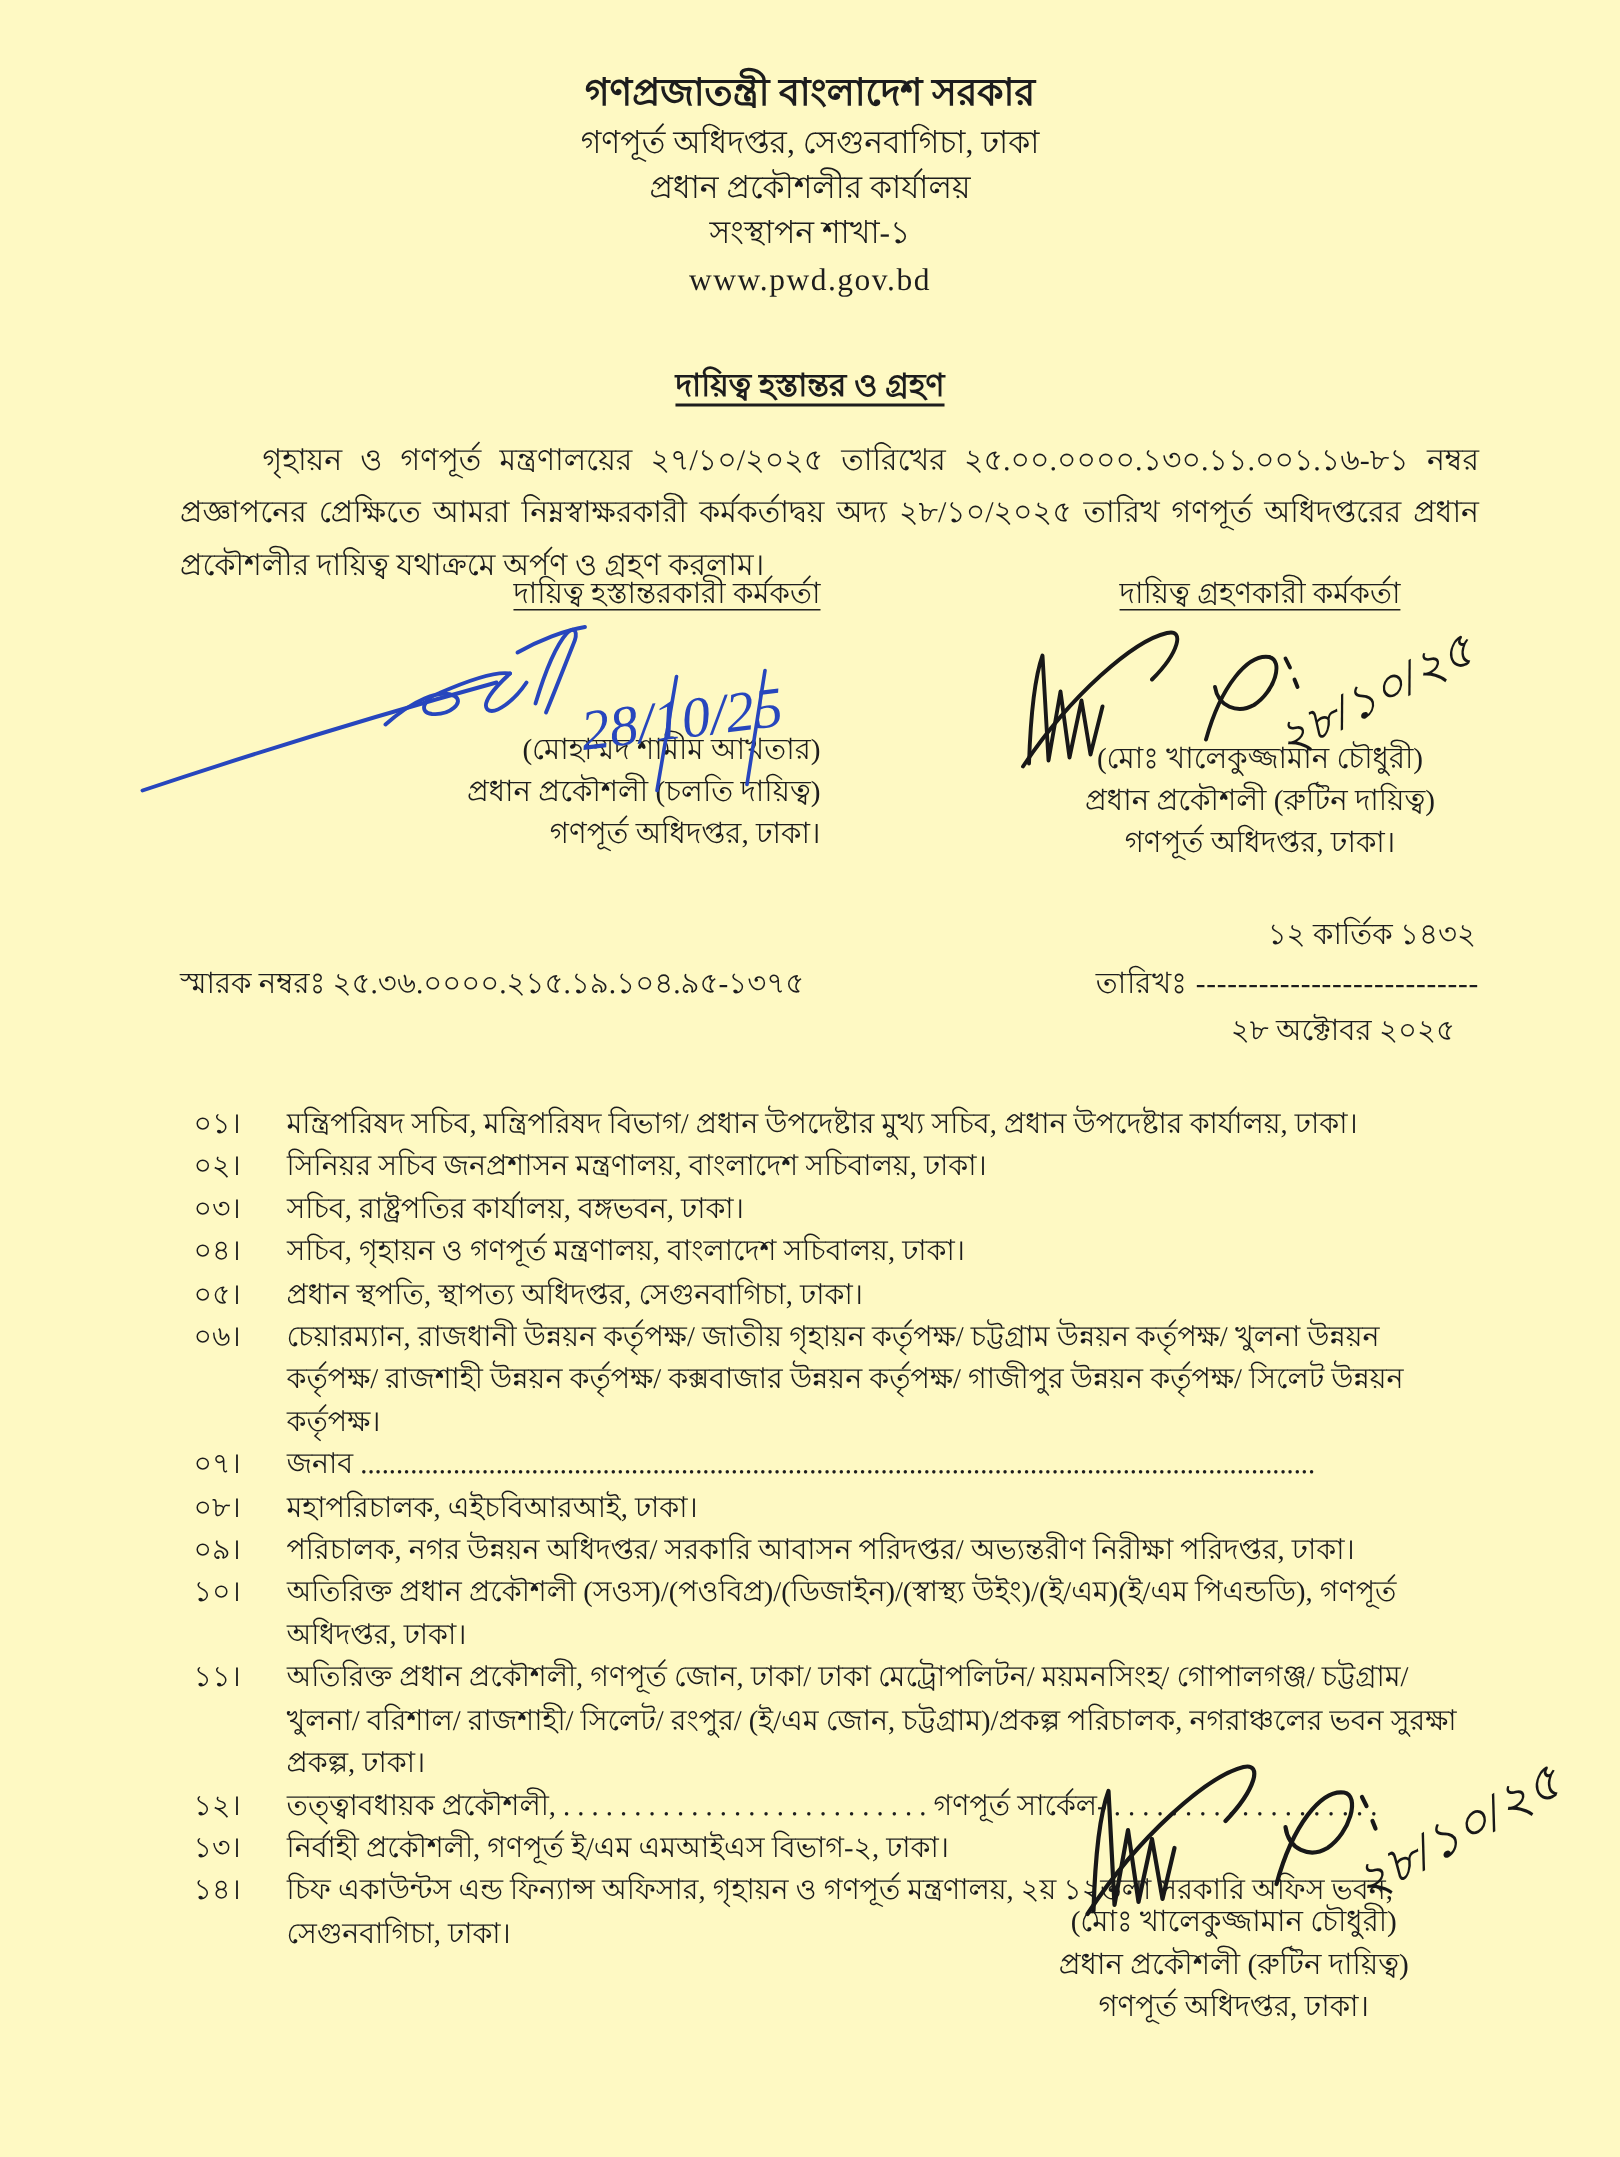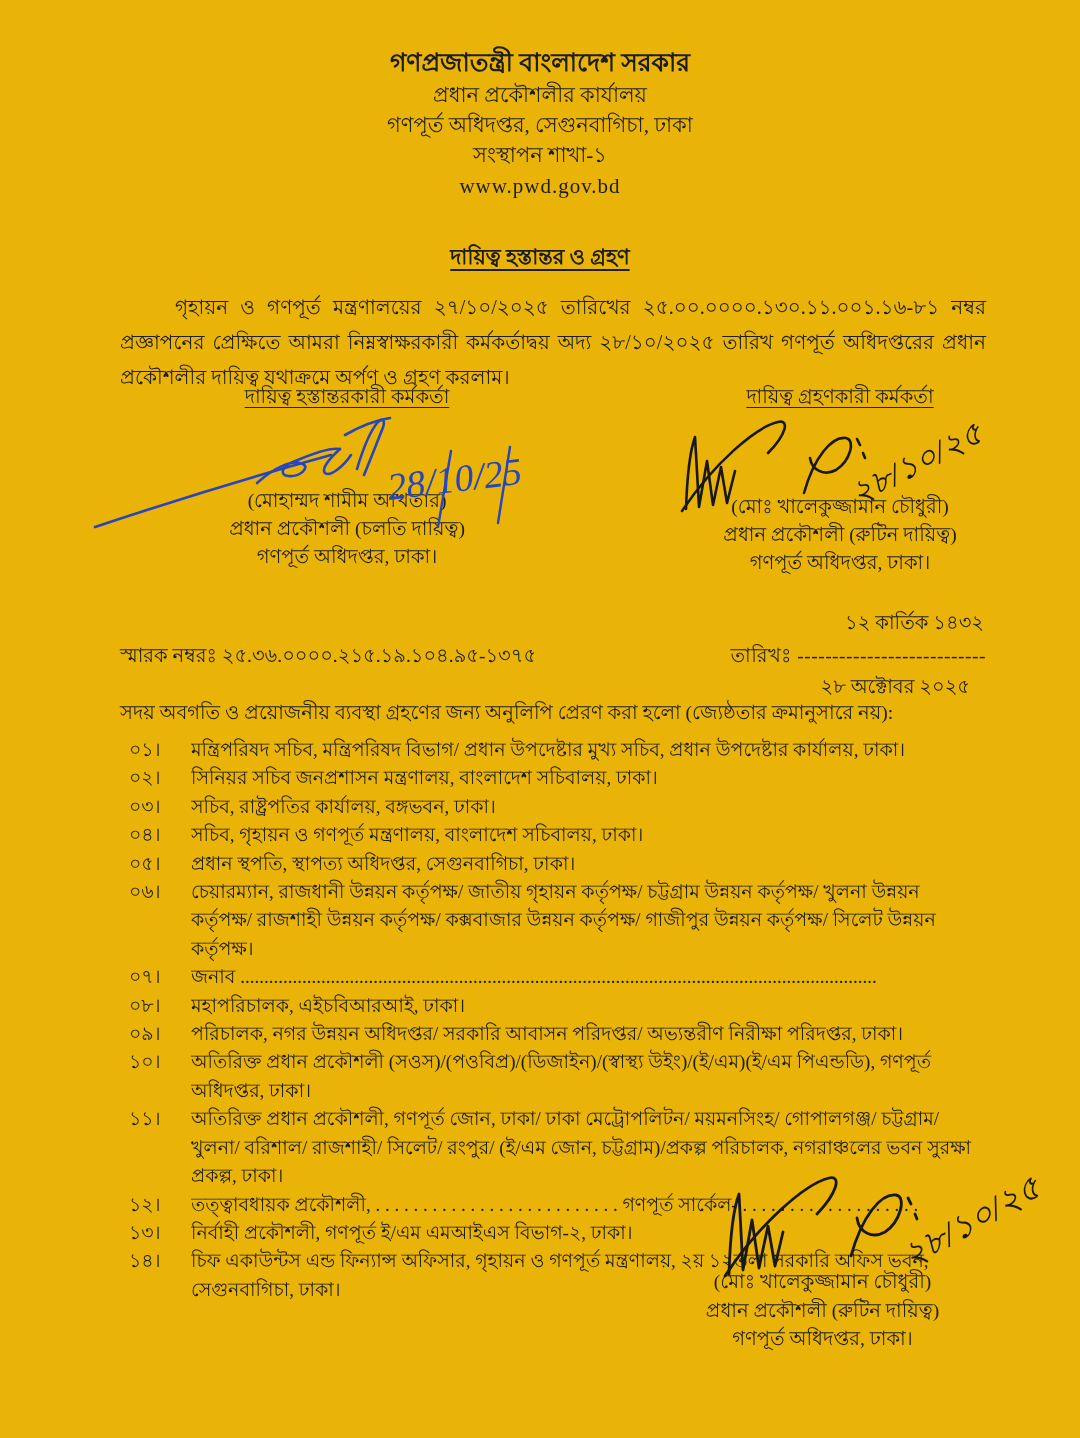--- a/index.html
+++ b/index.html
@@ -1,18 +1,18 @@
 <!DOCTYPE html>
 <html lang="bn"><head>
 <meta charset="utf-8">
 <style>
   html,body{margin:0;padding:0;background:#ffffff;}
   .page{
     position:relative;width:1080px;height:1438px;margin:0 auto;
-    background:#eab308;color:#1d1d1d;
+    background:#fef9c3;color:#1d1d1d;
     font-family:"Liberation Serif","DejaVu Serif",serif;
     overflow:hidden;
   }
   
   .letterhead{position:absolute;top:46px;left:0;width:100%;text-align:center;}
   .lh-govt{font-size:25px;font-weight:bold;line-height:34px;}
   .lh-line{font-size:21px;line-height:30px;}
   .lh-web{font-size:21px;line-height:32px;letter-spacing:1px;}
   
   .doc-title{position:absolute;top:241px;left:0;width:100%;text-align:center;}
@@ -20,21 +20,21 @@
     font-size:21px;font-weight:bold;
     text-decoration:underline;text-underline-offset:5px;text-decoration-thickness:1.5px;
   }
   
   .body-para{
     position:absolute;top:270px;left:120px;width:866px;
     font-size:20px;line-height:35px;text-align:justify;text-indent:55px;
   }
   
   .sig-block{position:absolute;text-align:center;}
-  .sig-left{top:383px;left:147px;width:400px;}
+  .sig-left{top:383px;left:147px;width:400px;text-align:right;}
   .sig-right{top:383px;left:644px;width:392px;}
   .sig-heading{
     font-size:19.5px;line-height:28px;display:inline-block;
     text-decoration:underline;text-underline-offset:4px;text-decoration-thickness:1.2px;
   }
   .sig-canvas{position:relative;width:100%;}
   .sig-canvas-left{height:76px;}
   .sig-canvas-right{height:82px;}
   .sig-svg{position:absolute;overflow:visible;pointer-events:none;}
   .sig-name,.sig-desig,.sig-office{font-size:19.5px;line-height:28px;}
@@ -56,22 +56,22 @@
   .bottom-canvas{position:relative;height:96px;}
   .bs-name,.bs-desig,.bs-office{font-size:19.5px;line-height:28.5px;}
 </style>
 </head>
 <body>
 
 <div class="page">
 
   <div class="letterhead">
     <div class="lh-govt">গণপ্রজাতন্ত্রী বাংলাদেশ সরকার</div>
+    <div class="lh-line">গণপূর্ত অধিদপ্তর, সেগুনবাগিচা, ঢাকা</div>
     <div class="lh-line">প্রধান প্রকৌশলীর কার্যালয়</div>
-    <div class="lh-line">গণপূর্ত অধিদপ্তর, সেগুনবাগিচা, ঢাকা</div>
     <div class="lh-line">সংস্থাপন শাখা-১</div>
     <div class="lh-web">www.pwd.gov.bd</div>
   </div>
 
   <div class="doc-title">
     <span>দায়িত্ব হস্তান্তর ও গ্রহণ</span>
   </div>
 
   <p class="body-para">গৃহায়ন ও গণপূর্ত মন্ত্রণালয়ের ২৭/১০/২০২৫ তারিখের ২৫.০০.০০০০.১৩০.১১.০০১.১৬-৮১ নম্বর প্রজ্ঞাপনের প্রেক্ষিতে আমরা নিম্নস্বাক্ষরকারী কর্মকর্তাদ্বয় অদ্য ২৮/১০/২০২৫ তারিখ গণপূর্ত অধিদপ্তরের প্রধান প্রকৌশলীর দায়িত্ব যথাক্রমে অর্পণ ও গ্রহণ করলাম।</p>
 
@@ -126,21 +126,20 @@
       <span>স্মারক নম্বরঃ</span>
       <span>২৫.৩৬.০০০০.২১৫.১৯.১০৪.৯৫-১৩৭৫</span>
     </div>
     <div class="memo-date-line">
       <span>তারিখঃ</span>
       <span>---------------------------</span>
     </div>
     <div class="memo-greg-date">২৮ অক্টোবর ২০২৫</div>
   </div>
 
-  <div class="copy-intro">সদয় অবগতি ও প্রয়োজনীয় ব্যবস্থা গ্রহণের জন্য অনুলিপি প্রেরণ করা হলো (জ্যেষ্ঠতার ক্রমানুসারে নয়):</div>
 
   <div class="dist-list">
     <div class="li">
         <span class="no">০১।</span>
         <span class="tx">মন্ত্রিপরিষদ সচিব, মন্ত্রিপরিষদ বিভাগ/ প্রধান উপদেষ্টার মুখ্য সচিব, প্রধান উপদেষ্টার কার্যালয়, ঢাকা।</span>
       </div>
     <div class="li">
         <span class="no">০২।</span>
         <span class="tx">সিনিয়র সচিব জনপ্রশাসন মন্ত্রণালয়, বাংলাদেশ সচিবালয়, ঢাকা।</span>
       </div>

